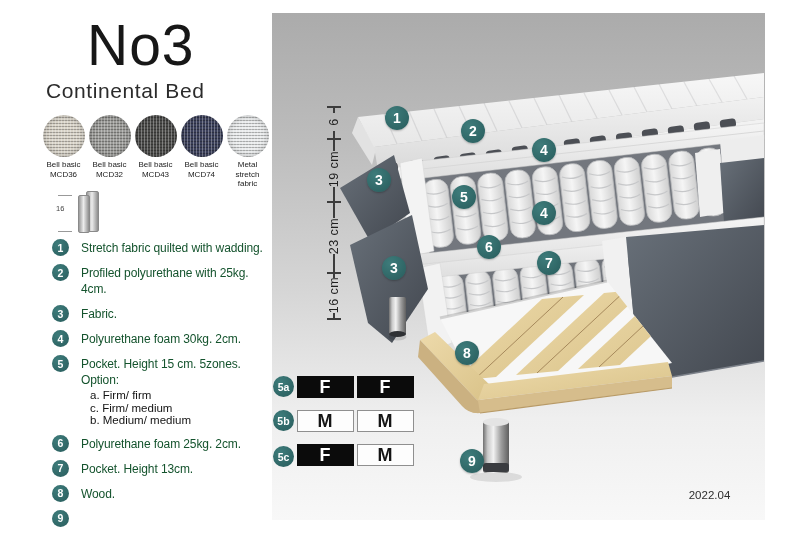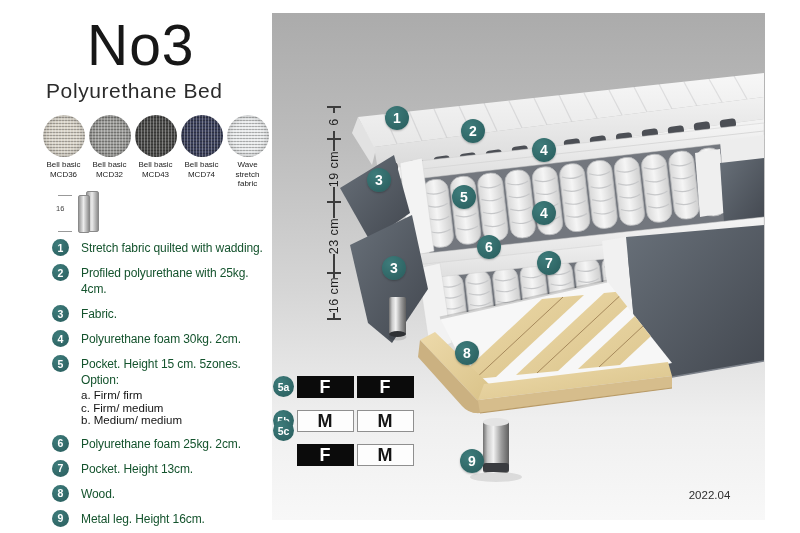--- a/index.html
+++ b/index.html
@@ -31,21 +31,21 @@
   .leg-cyl.a{left:22px;top:9px;width:10px;height:36px;}
   .leg-cyl.b{left:30px;top:5px;width:11px;height:39px;}
   .leg-line{position:absolute;background:#999;height:1px;width:14px;left:2px;}
 
   .legend{position:absolute;left:52px;top:239px;display:flex;flex-direction:column;gap:8px;width:225px;}
   .legend-row{display:flex;gap:12px;align-items:flex-start;}
   .badge{flex:none;width:17px;height:17px;border-radius:50%;color:#fff;
          background:radial-gradient(circle at 35% 30%, #3e7c7b, #285c5c);
          font-size:10.5px;font-weight:bold;display:flex;align-items:center;justify-content:center;}
   .legend-text{font-size:12px;line-height:16px;color:#14532d;letter-spacing:-0.1px;padding-top:1px;}
-  .legend-options{margin:1px 0 0 29px;font-size:11.5px;line-height:12.5px;color:#131313;}
+  .legend-options{margin:1px 0 0 38px;font-size:11.5px;line-height:12.5px;color:#131313;}
 
   
   .panel{position:absolute;left:272px;top:13px;width:493px;height:507px;
          background:linear-gradient(180deg,#ababab 0%,#bcbcbc 25%,#d6d6d6 55%,#efefef 80%,#f8f8f8 100%);}
   .panel svg{position:absolute;left:0;top:0;}
 
   .tick{position:absolute;left:55px;width:14px;height:2px;background:#3c3c3c;}
   .vseg{position:absolute;left:61px;width:1.5px;background:#3c3c3c;}
   .dimlabel{position:absolute;left:40px;width:44px;height:14px;text-align:center;
             font-size:12.5px;color:#1f1f1f;transform:rotate(-90deg);letter-spacing:0.5px;}
@@ -65,21 +65,21 @@
 
   .version{position:absolute;left:390px;top:476px;width:95px;text-align:center;
            font-size:11.5px;color:#2e2e2e;}
 </style>
 </head>
 <body>
 
 <div class="page">
 
   <div class="title">No3</div>
-  <div class="subtitle">Polyurethane Bed</div>
+  <div class="subtitle">Continental Bed</div>
 
   <div class="swatches">
     <div class="sw">
       <div class="sw-circle sw1"></div>
       <div class="sw-label"><span>Bell basic</span><br>
         <span>MCD36</span></div>
     </div>
     <div class="sw">
       <div class="sw-circle sw2"></div>
       <div class="sw-label"><span>Bell basic</span><br>
@@ -90,21 +90,21 @@
       <div class="sw-label"><span>Bell basic</span><br>
         <span>MCD43</span></div>
     </div>
     <div class="sw">
       <div class="sw-circle sw4"></div>
       <div class="sw-label"><span>Bell basic</span><br>
         <span>MCD74</span></div>
     </div>
     <div class="sw">
       <div class="sw-circle sw5"></div>
-      <div class="sw-label"><span>Wave</span><br>
+      <div class="sw-label"><span>Metal</span><br>
         <span>stretch fabric</span></div>
     </div>
   </div>
 
   <div class="leg-thumb">
     <div class="leg-line" style="top:9px;"></div>
     <div class="leg-dim">16</div>
     <div class="leg-line" style="top:45px;"></div>
     <div class="leg-cyl b"></div>
     <div class="leg-cyl a"></div>
@@ -145,21 +145,20 @@
     <div class="legend-row">
       <div class="badge">7</div>
       <div class="legend-text">Pocket. Height 13cm.</div>
     </div>
     <div class="legend-row">
       <div class="badge">8</div>
       <div class="legend-text">Wood.</div>
     </div>
     <div class="legend-row">
       <div class="badge">9</div>
-      <div class="legend-text">Metal leg. Height 16cm.</div>
     </div>
   </div>
 
   <div class="panel">
 
     <svg width="493" height="507" viewBox="0 0 493 507">
       <defs>
         <linearGradient id="slabTop" x1="0" y1="0" x2="0" y2="1">
           <stop offset="0" stop-color="#f7f7f7"></stop>
             <stop offset="1" stop-color="#e7e7e7"></stop>
@@ -357,20 +356,20 @@
 
     <div>
       <div class="fbadge" style="top:363px;">5a</div>
       <div class="fcell dark" style="left:25px;top:363px;">F</div>
       <div class="fcell dark" style="left:85px;top:363px;">F</div>
 
       <div class="fbadge" style="top:397px;">5b</div>
       <div class="fcell light" style="left:25px;top:397px;">M</div>
       <div class="fcell light" style="left:85px;top:397px;">M</div>
 
-      <div class="fbadge" style="top:407px;text-align:center;">5c</div>
+      <div class="fbadge" style="top:433px;text-align:center;">5c</div>
       <div class="fcell dark" style="left:25px;top:431px;">F</div>
       <div class="fcell light" style="left:85px;top:431px;">M</div>
     </div>
 
     <div class="version">2022.04</div>
   </div>
 </div>
 
 </body></html>

